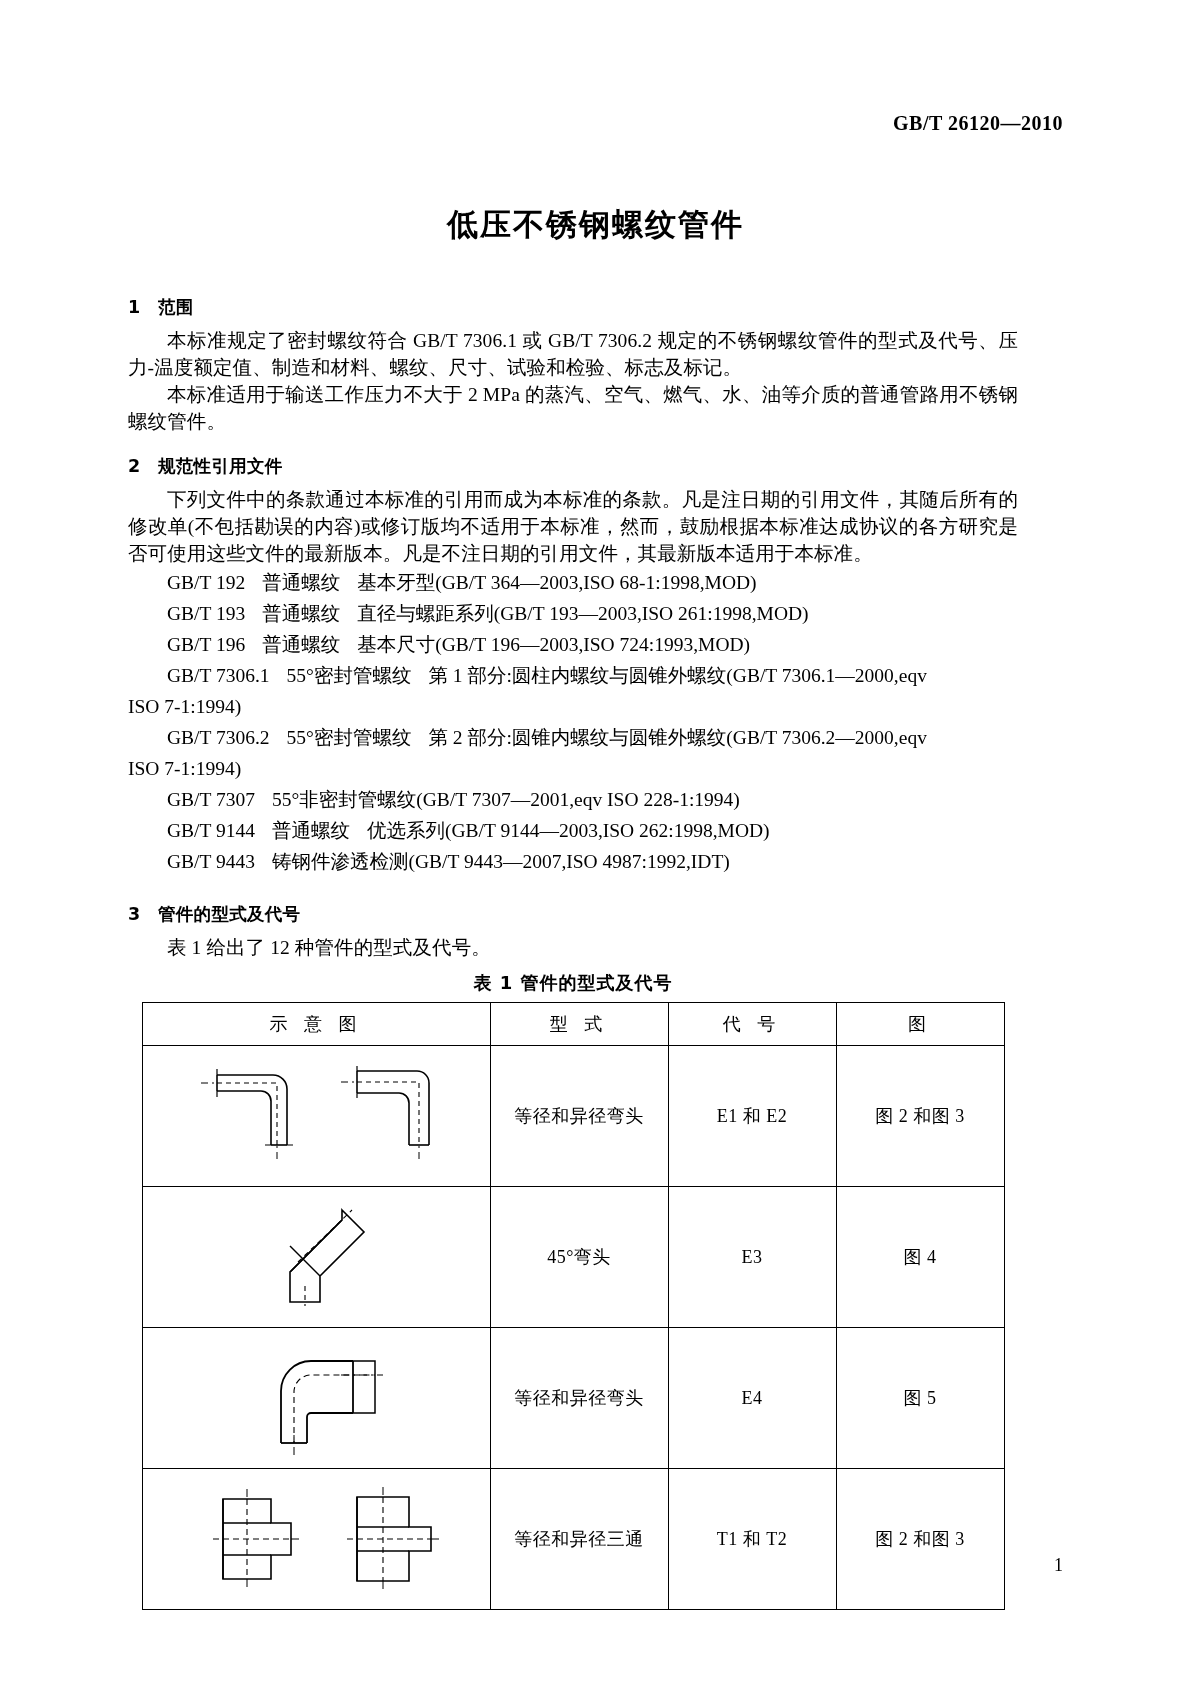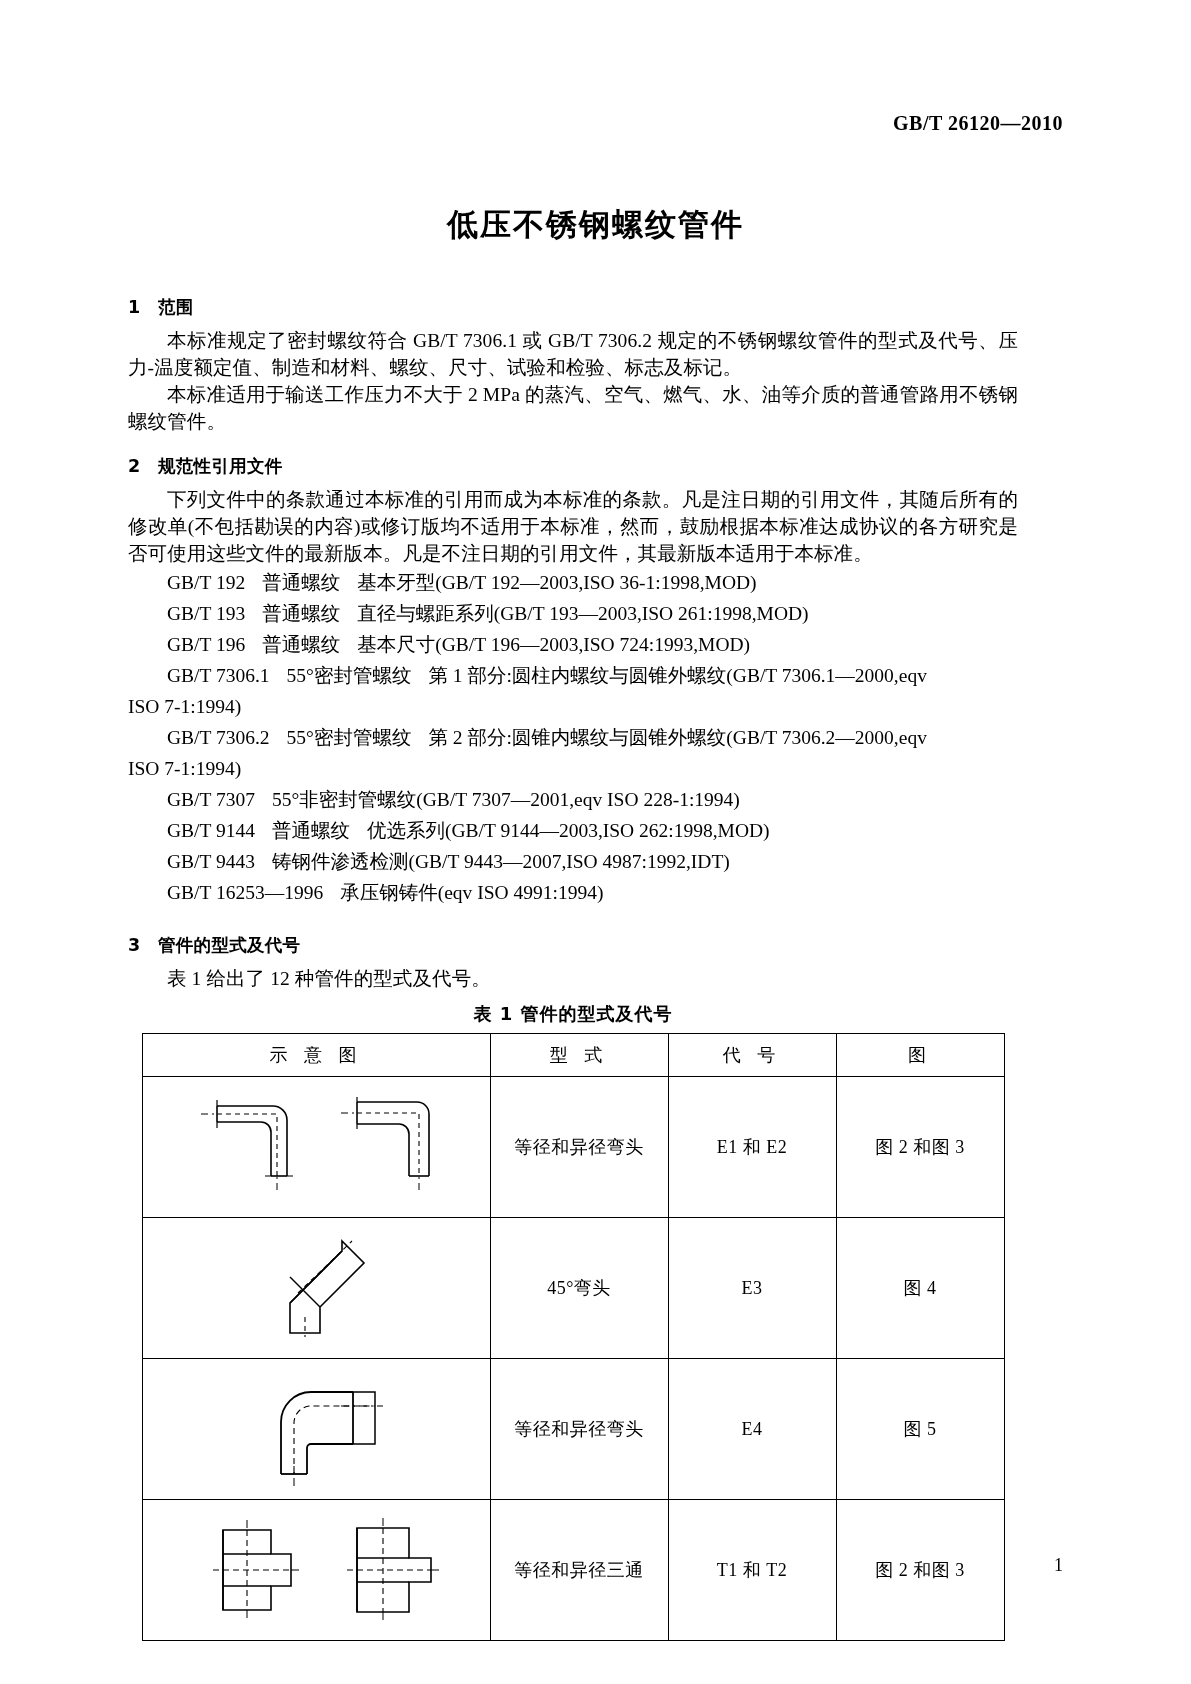--- a/index.html
+++ b/index.html
@@ -155,39 +155,38 @@
     <p class="para">本标准规定了密封螺纹符合 GB/T 7306.1 或 GB/T 7306.2 规定的不锈钢螺纹管件的型式及代号、压力-温度额定值、制造和材料、螺纹、尺寸、试验和检验、标志及标记。</p>
     <p class="para">本标准适用于输送工作压力不大于 2 MPa 的蒸汽、空气、燃气、水、油等介质的普通管路用不锈钢螺纹管件。</p>
 
     <div class="gap-m"></div>
 
     <div class="sec-head">
       <span class="num">2</span><span>规范性引用文件</span>
     </div>
     <p class="para">下列文件中的条款通过本标准的引用而成为本标准的条款。凡是注日期的引用文件，其随后所有的修改单(不包括勘误的内容)或修订版均不适用于本标准，然而，鼓励根据本标准达成协议的各方研究是否可使用这些文件的最新版本。凡是不注日期的引用文件，其最新版本适用于本标准。</p>
 
-    <div class="ref-line"><span>GB/T 192</span><span class="sp"></span><span>普通螺纹</span><span class="sp"></span><span>基本牙型(GB/T 192—2003,ISO 36-1:1998,MOD)</span></div>
+    <div class="ref-line"><span>GB/T 192</span><span class="sp"></span><span>普通螺纹</span><span class="sp"></span><span>基本牙型(GB/T 364—2003,ISO 68-1:1998,MOD)</span></div>
 
     <div class="ref-line"><span>GB/T 193</span><span class="sp"></span><span>普通螺纹</span><span class="sp"></span><span>直径与螺距系列(GB/T 193—2003,ISO 261:1998,MOD)</span></div>
 
     <div class="ref-line"><span>GB/T 196</span><span class="sp"></span><span>普通螺纹</span><span class="sp"></span><span>基本尺寸(GB/T 196—2003,ISO 724:1993,MOD)</span></div>
 
     <div class="ref-line"><span>GB/T 7306.1</span><span class="sp"></span><span>55°密封管螺纹</span><span class="sp"></span><span>第 1 部分:圆柱内螺纹与圆锥外螺纹(GB/T 7306.1—2000,eqv</span></div>
     <div class="ref-line cont">ISO 7-1:1994)</div>
 
     <div class="ref-line"><span>GB/T 7306.2</span><span class="sp"></span><span>55°密封管螺纹</span><span class="sp"></span><span>第 2 部分:圆锥内螺纹与圆锥外螺纹(GB/T 7306.2—2000,eqv</span></div>
     <div class="ref-line cont">ISO 7-1:1994)</div>
 
     <div class="ref-line"><span>GB/T 7307</span><span class="sp"></span><span>55°非密封管螺纹(GB/T 7307—2001,eqv ISO 228-1:1994)</span></div>
 
     <div class="ref-line"><span>GB/T 9144</span><span class="sp"></span><span>普通螺纹</span><span class="sp"></span><span>优选系列(GB/T 9144—2003,ISO 262:1998,MOD)</span></div>
 
     <div class="ref-line"><span>GB/T 9443</span><span class="sp"></span><span>铸钢件渗透检测(GB/T 9443—2007,ISO 4987:1992,IDT)</span></div>
 
-    <div class="ref-line"><span>GB/T 16253—1996</span><span class="sp"></span><span>承压钢铸件(eqv ISO 4991:1994)</span></div>
 
     <div class="gap-l"></div>
 
     <div class="sec-head">
       <span class="num">3</span><span>管件的型式及代号</span>
     </div>
     <p class="para">表 1 给出了 12 种管件的型式及代号。</p>
 
     <div class="table-caption">表 1   管件的型式及代号</div>
 

